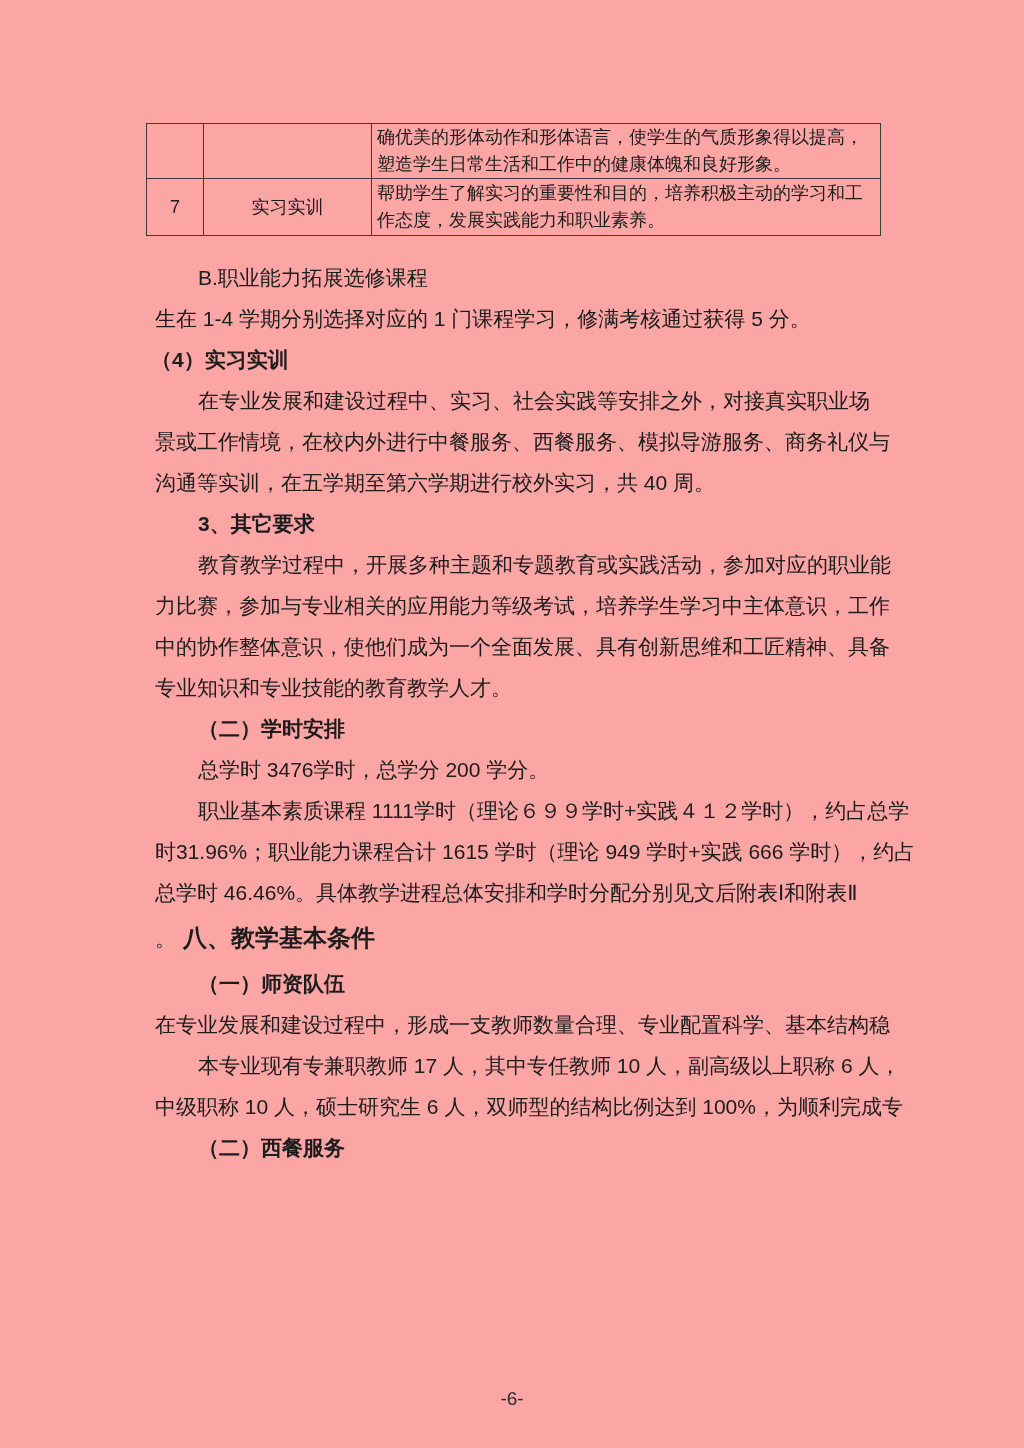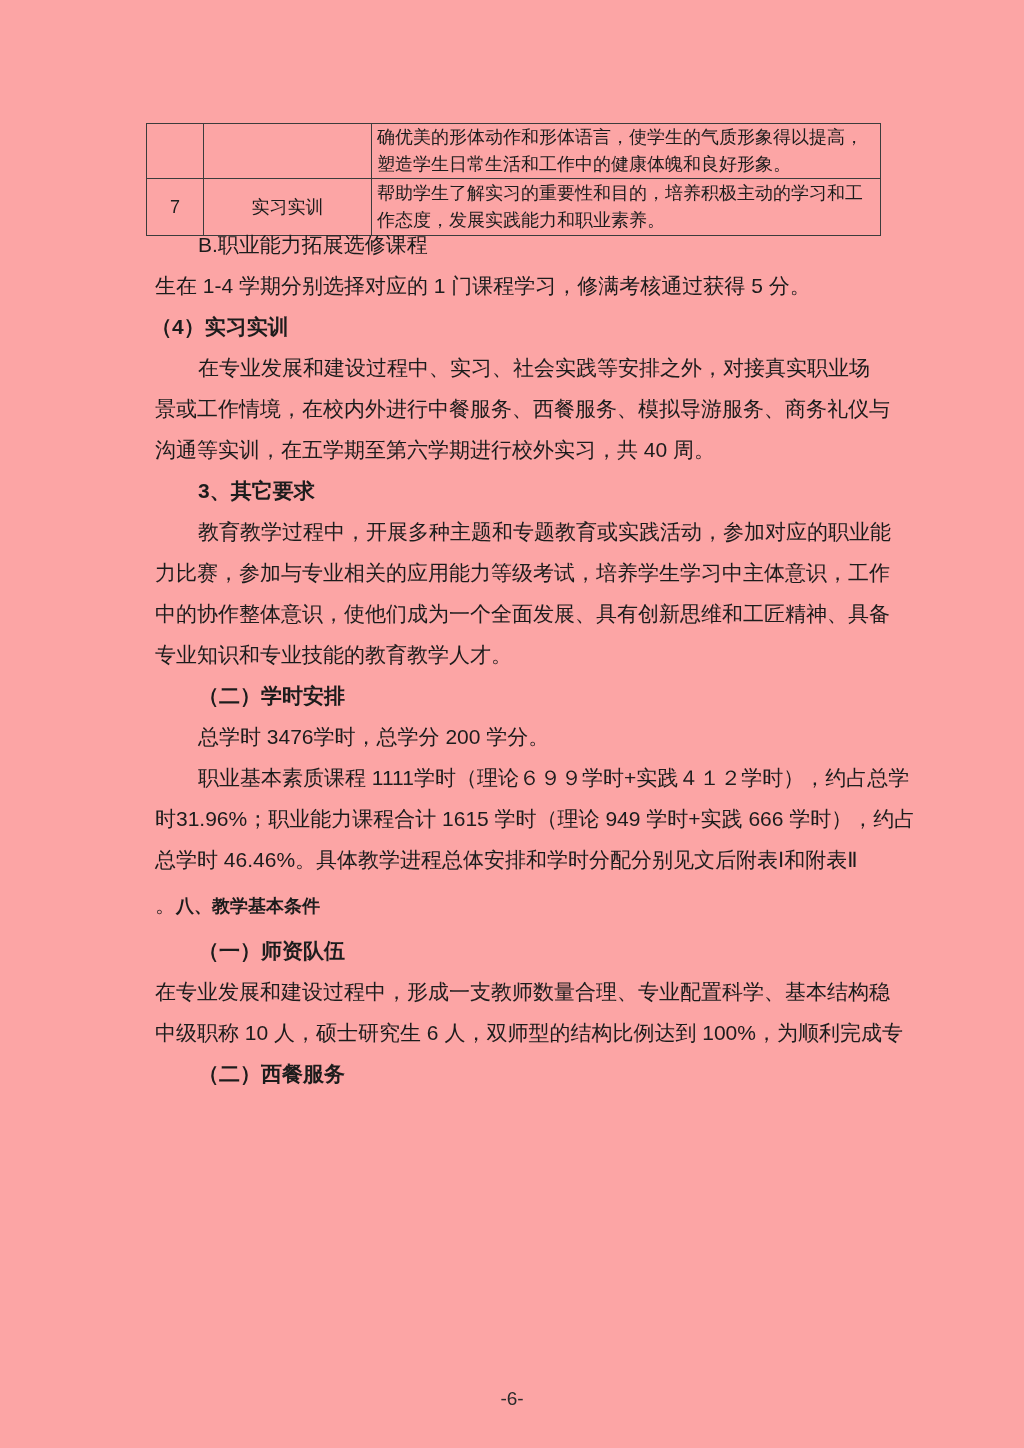--- a/index.html
+++ b/index.html
@@ -26,34 +26,34 @@
     vertical-align:middle;
     color:#1c1c1c;
   }
   .top-table .r1 td{height:54px;}
   .top-table .r2 td{height:56px;}
   .top-table td.c-num{text-align:center;}
   .top-table td.c-name{text-align:center;}
   .top-table td.c-desc{text-align:left;}
   
   .doc-body{
-    position:absolute;left:155px;top:224px;width:717px;
+    position:absolute;left:155px;top:257px;width:717px;
   }
   .ln{
     font-size:21px;
     height:41px;line-height:41px;
     white-space:nowrap;
     overflow:visible;
   }
   .ind{text-indent:43px;}
   .ind-sm{text-indent:-4px;}
   .h2{font-weight:bold;}
   .h1{height:50px;line-height:50px;}
   .h1 .h1-prefix{font-size:21px;vertical-align:baseline;}
-  .h1 .h1-text{font-size:18px;font-weight:bold;}
+  .h1 .h1-text{font-size:24px;font-weight:bold;margin-left:7px;}
   
   .footer{
     position:absolute;left:0;top:1378px;width:1024px;
     text-align:center;
     font-size:19px;color:#2a2a2a;
     line-height:41px;
   }
 </style>
 </head>
 <body>
@@ -95,19 +95,20 @@
     <div class="ln h2 ind">（二）学时安排</div>
     <div class="ln ind">总学时 3476学时，总学分 200 学分。</div>
     <div class="ln ind">职业基本素质课程 1111学时（理论６９９学时+实践４１２学时），约占总学</div>
     <div class="ln">时31.96%；职业能力课程合计 1615 学时（理论 949 学时+实践 666 学时），约占</div>
     <div class="ln">总学时 46.46%。具体教学进程总体安排和学时分配分别见文后附表Ⅰ和附表Ⅱ</div>
     <div class="ln h1">
       <span class="h1-prefix">。</span><span class="h1-text">八、教学基本条件</span>
     </div>
     <div class="ln h2 ind">（一）师资队伍</div>
     <div class="ln">在专业发展和建设过程中，形成一支教师数量合理、专业配置科学、基本结构稳</div>
+    <div class="ln ind">本专业现有专兼职教师 17 人，其中专任教师 10 人，副高级以上职称 6 人，</div>
     <div class="ln">中级职称 10 人，硕士研究生 6 人，双师型的结构比例达到 100%，为顺利完成专</div>
     <div class="ln h2 ind">（二）西餐服务</div>
   </div>
 
   <div class="footer">-6-</div>
 
 </div>
 
 </body></html>

